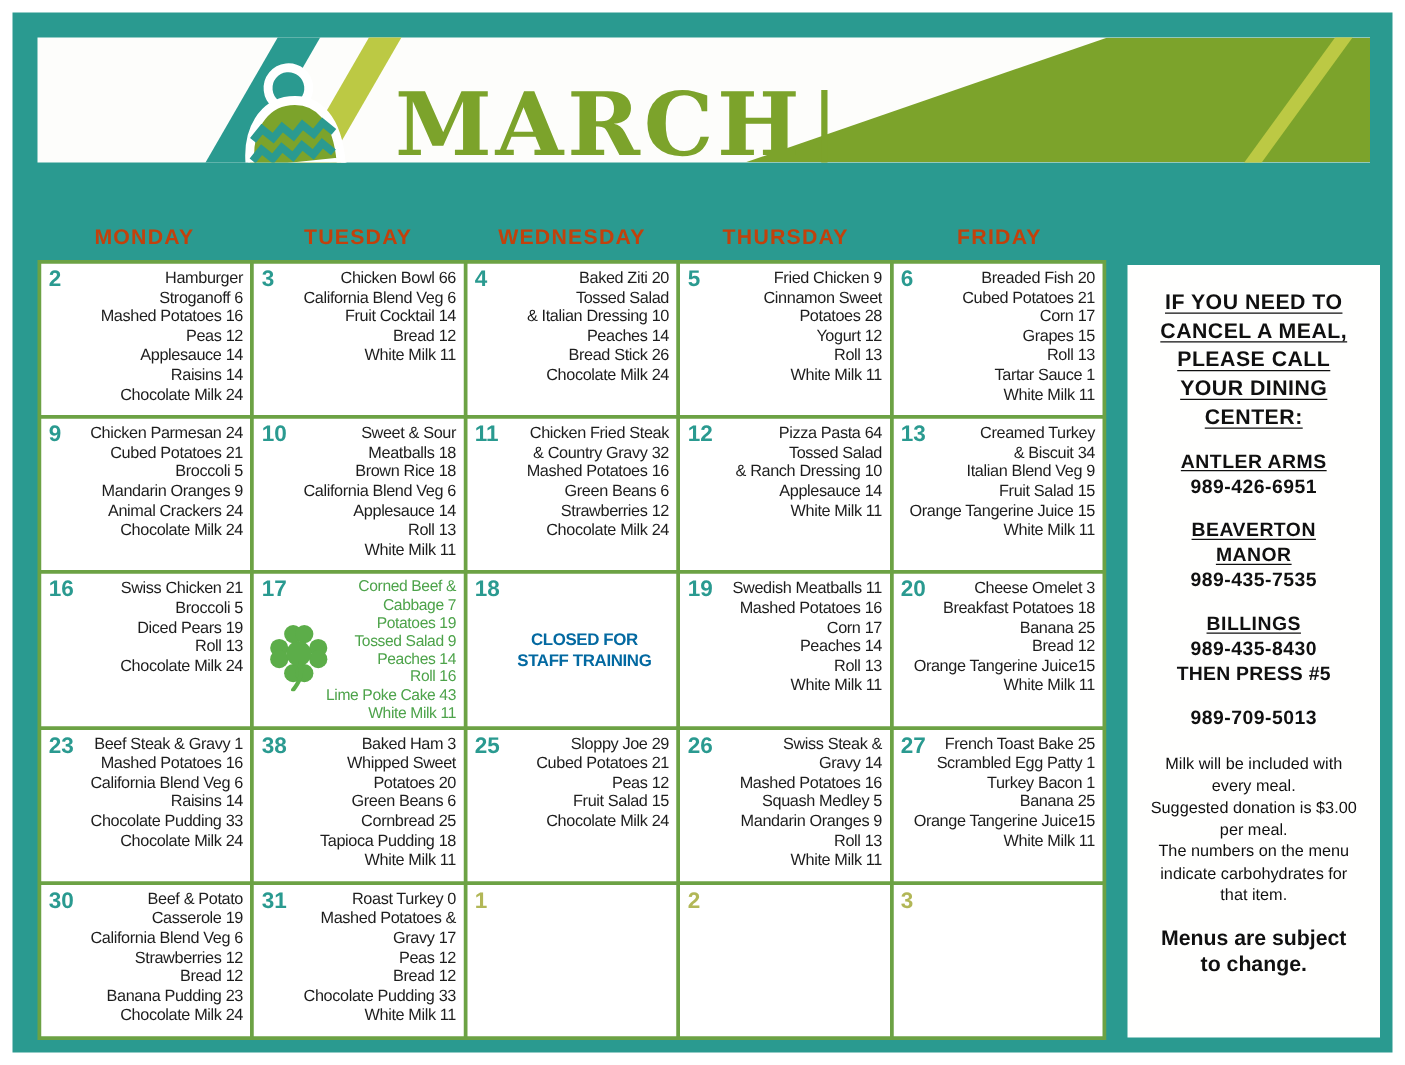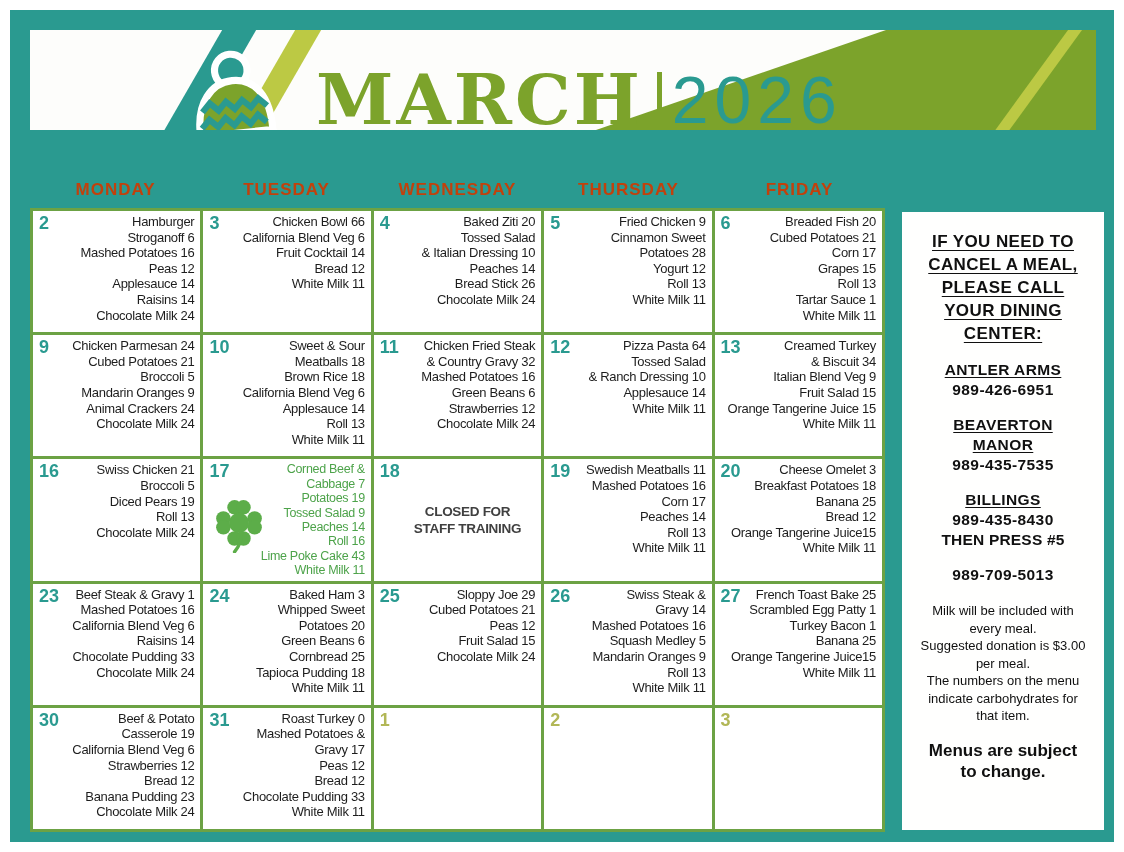--- a/index.html
+++ b/index.html
@@ -37,21 +37,21 @@
         display:grid;grid-template-columns:repeat(5,1fr);grid-template-rows:repeat(5,1fr);
         background:#6CA244;gap:3px;padding:3px;box-sizing:border-box;}
   .cell{background:#ffffff;position:relative;box-sizing:border-box;overflow:hidden;}
   .num{position:absolute;top:2px;left:6px;font-size:18px;font-weight:bold;color:#2A9A90;}
   .cell.next .num{color:#B2B757;}
   .menu{position:absolute;top:3px;left:4px;right:6px;text-align:right;white-space:pre-line;
         font-size:13px;line-height:15.6px;color:#1d1d1d;letter-spacing:-0.3px;}
   .cell.st-patricks .menu{color:#4DA34A;font-size:12.5px;line-height:14.4px;}
   .clover{position:absolute;left:8px;top:36px;}
   .cell.closed .menu{position:absolute;inset:0;display:flex;align-items:center;justify-content:center;
-        text-align:center;color:#404040;font-weight:bold;font-size:13.5px;line-height:17px;padding-left:20px;}
+        text-align:center;color:#0369a1;font-weight:bold;font-size:13.5px;line-height:17px;padding-left:20px;}
 
   
   .sidebar{position:absolute;left:902px;top:212px;width:202px;height:618px;background:#fffffe;
            text-align:center;color:#101010;}
   .notice{margin-top:18px;font-size:17px;font-weight:bold;line-height:23px;white-space:pre-line;
           text-decoration:underline;text-underline-offset:3px;letter-spacing:0.4px;}
   .center-group{margin-top:15px;}
   .center-name{font-size:15.5px;font-weight:bold;line-height:20px;white-space:pre-line;
                text-decoration:underline;text-underline-offset:2px;letter-spacing:0.4px;}
   .center-phone{font-size:15.5px;font-weight:bold;line-height:20px;letter-spacing:0.4px;}
@@ -84,21 +84,20 @@
         <rect x="41" y="90" width="7" height="14" rx="3"></rect>
         <rect x="56" y="90" width="7" height="14" rx="3"></rect>
         <rect x="71" y="90" width="7" height="14" rx="3"></rect>
       </g>
     </svg>
   </div>
 
   <div class="title-row">
     <span class="title-month">MARCH</span>
     <span class="title-divider"></span>
-    <span class="title-year">2026</span>
   </div>
   <div class="subtitle">Council On Aging ~ Serving Gladwin County ~ Hot Menu</div>
 </div>
 
 <div class="dow-row">
   <div class="dow">MONDAY</div>
   <div class="dow">TUESDAY</div>
   <div class="dow">WEDNESDAY</div>
   <div class="dow">THURSDAY</div>
   <div class="dow">FRIDAY</div>
@@ -261,21 +260,21 @@
   <div class="cell">
     <span class="num">23</span>
     <div class="menu">Beef Steak &amp; Gravy 1
 Mashed Potatoes 16
 California Blend Veg 6
 Raisins 14
 Chocolate Pudding 33
 Chocolate Milk 24</div>
   </div>
   <div class="cell">
-    <span class="num">24</span>
+    <span class="num">38</span>
     <div class="menu">Baked Ham 3
 Whipped Sweet
 Potatoes 20
 Green Beans 6
 Cornbread 25
 Tapioca Pudding 18
 White Milk 11</div>
   </div>
   <div class="cell">
     <span class="num">25</span>

